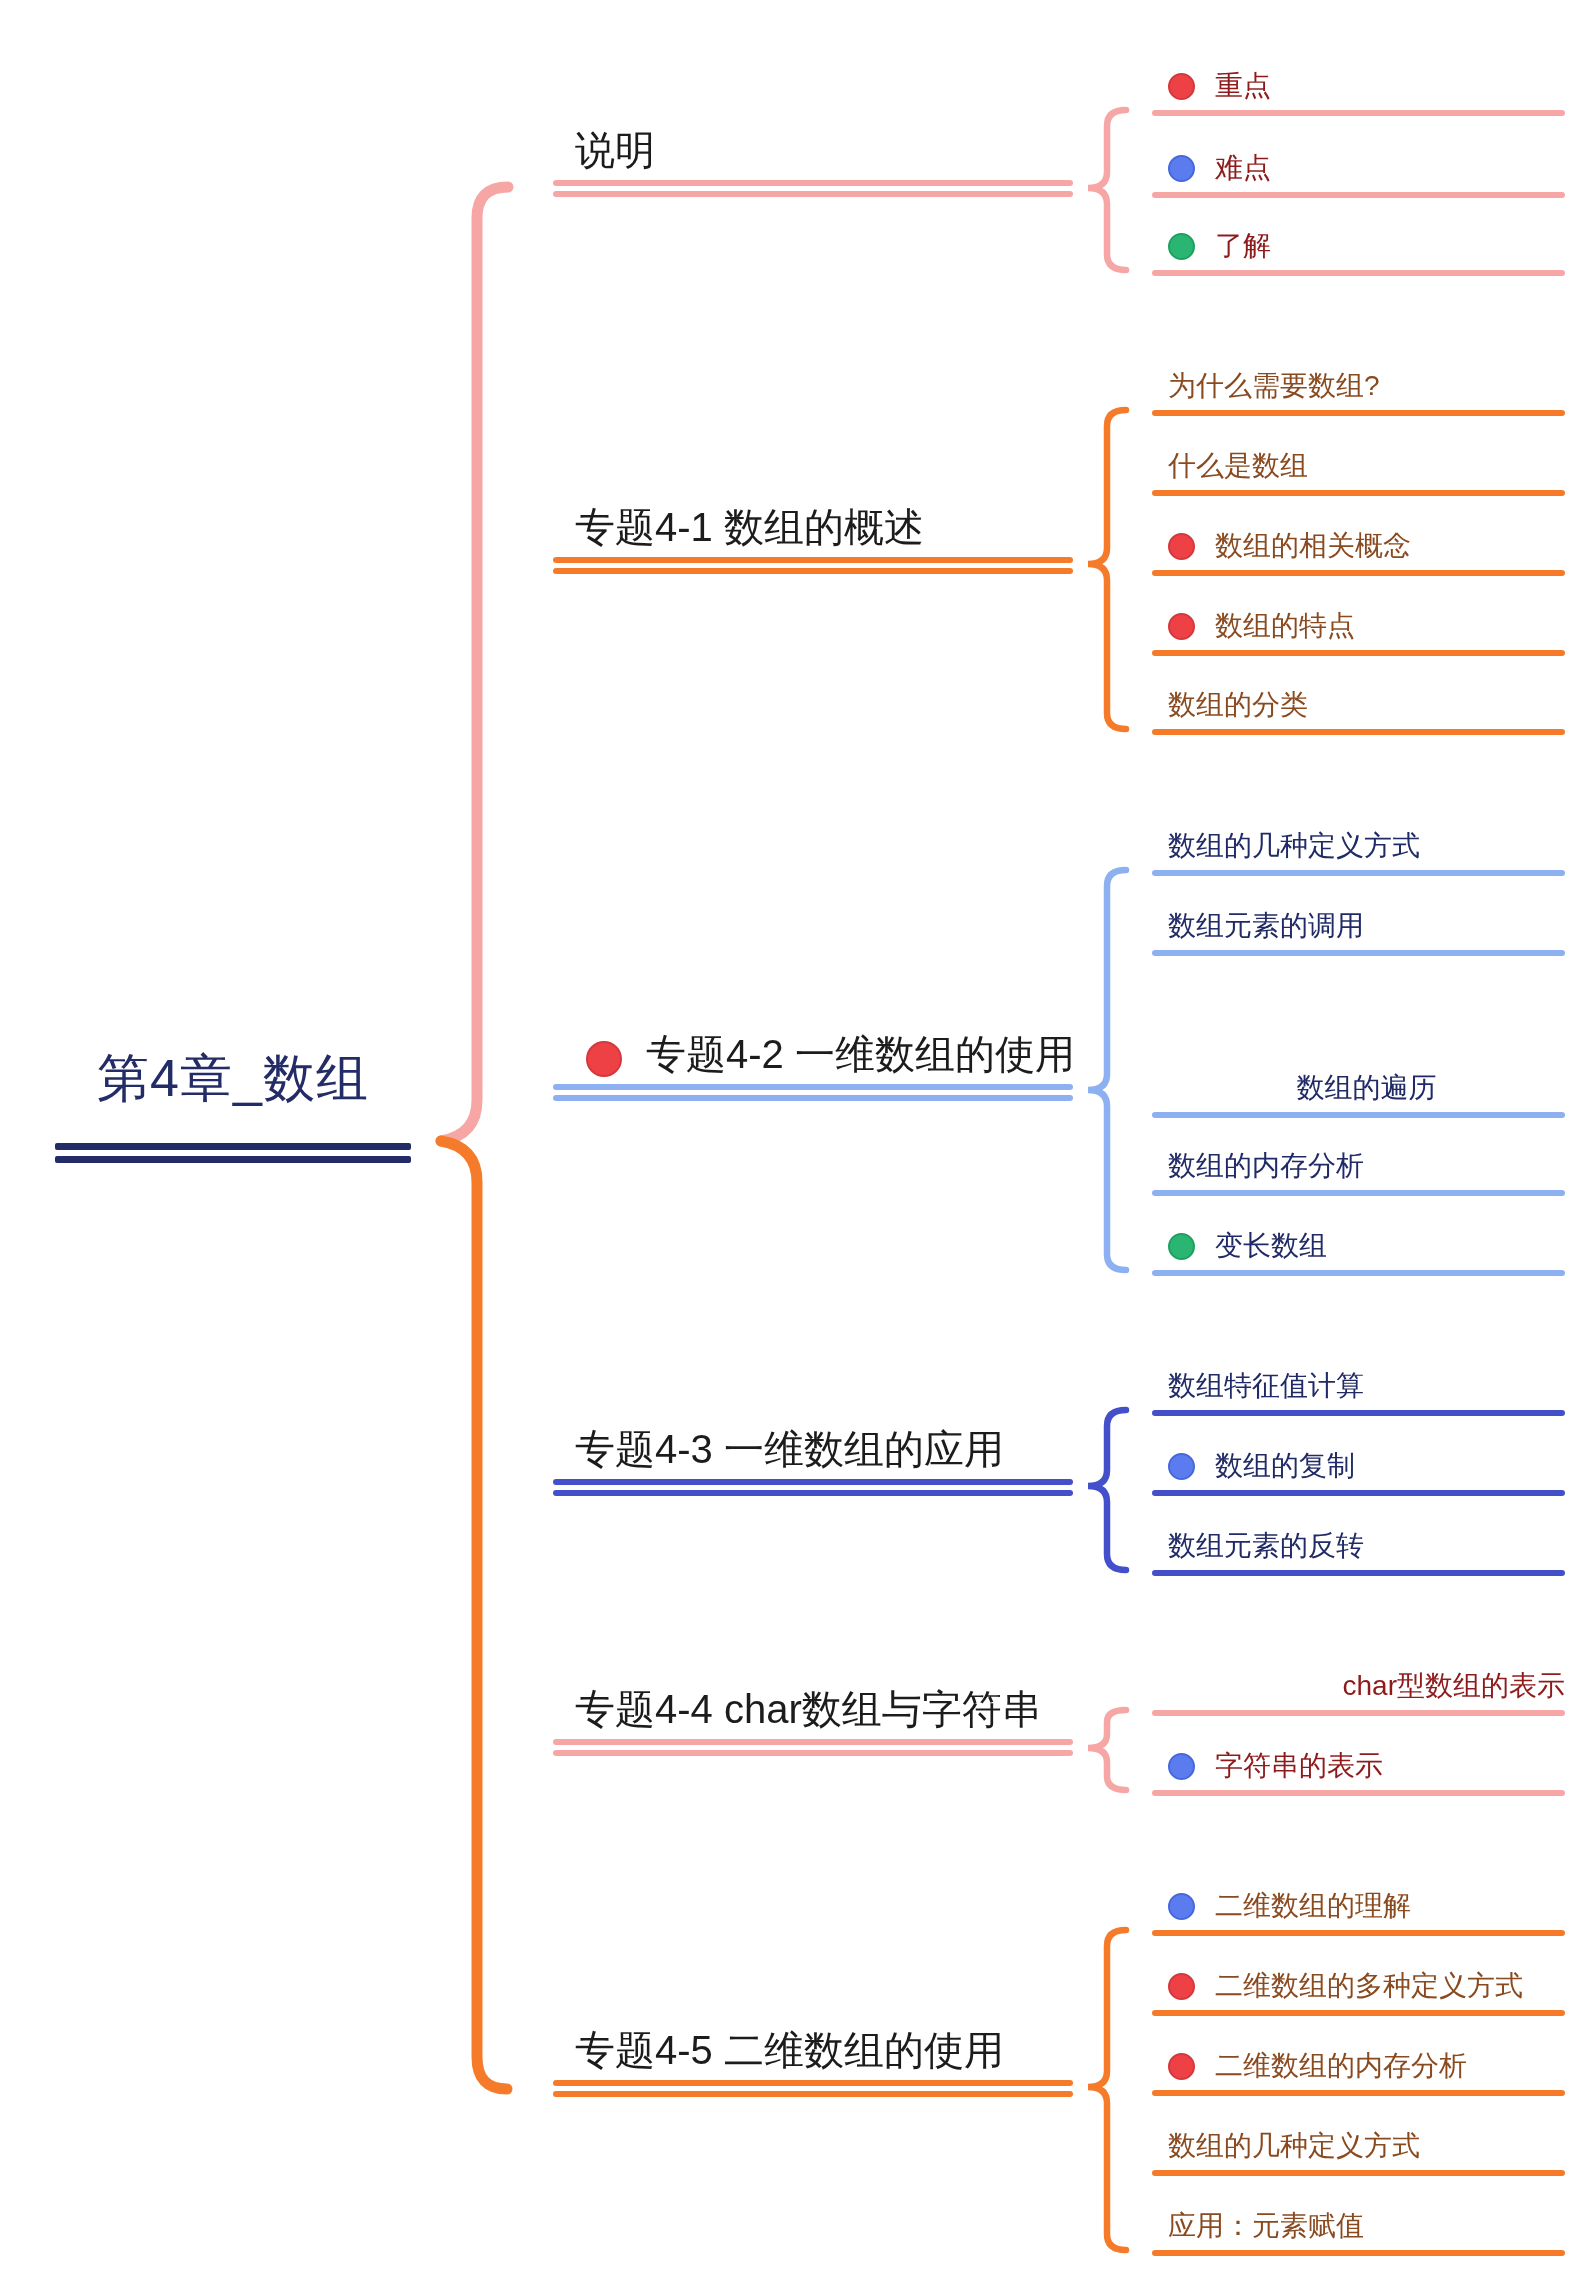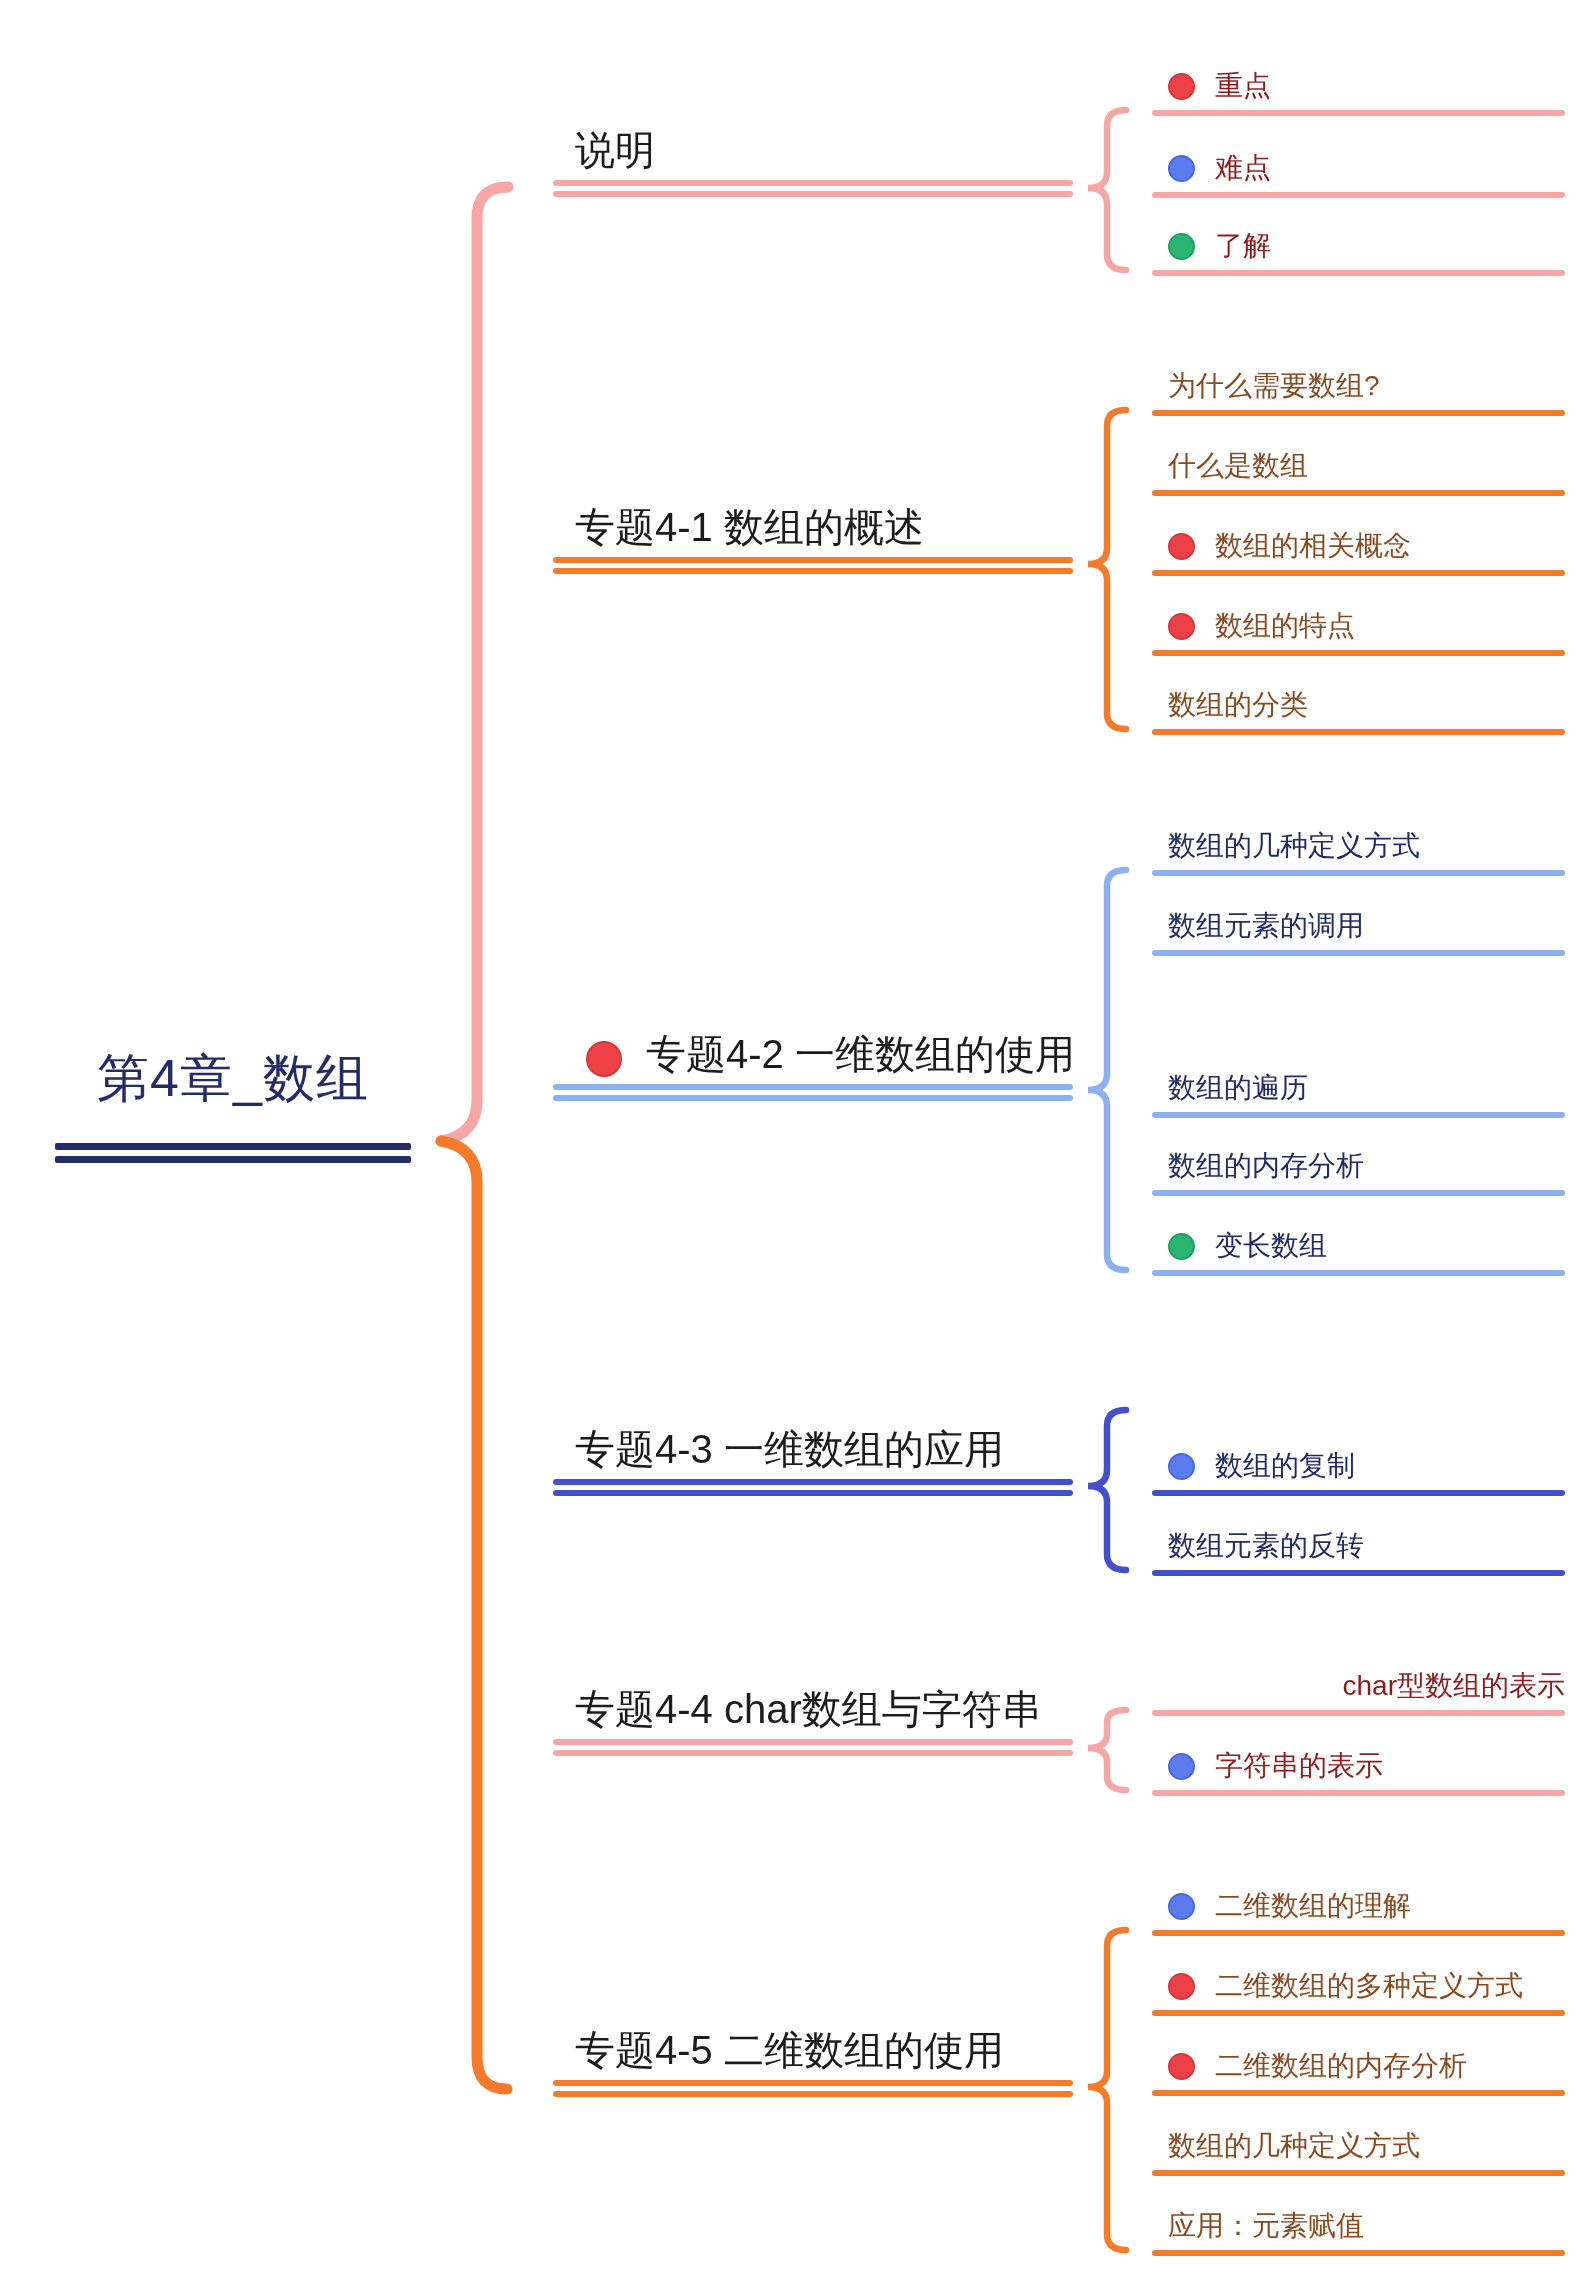--- a/index.html
+++ b/index.html
@@ -129,38 +129,42 @@
     <div class="dline"></div>
   </div>
   <div class="row" style="--c:#8cb0f0;--tc:#202a66;top:820px;">
     <span class="lbl">数组的几种定义方式</span>
     <div class="uline"></div>
   </div>
   <div class="row" style="--c:#8cb0f0;--tc:#202a66;top:900px;">
     <span class="lbl">数组元素的调用</span>
     <div class="uline"></div>
   </div>
-  <div class="row" style="--c:#8cb0f0;--tc:#202a66;top:1062px;">
+  <div class="row" style="--c:#8cb0f0;--tc:#202a66;top:1062px;justify-content:center;">
     <span class="lbl">数组的遍历</span>
     <div class="uline"></div>
   </div>
   <div class="row" style="--c:#8cb0f0;--tc:#202a66;top:1140px;">
     <span class="lbl">数组的内存分析</span>
     <div class="uline"></div>
   </div>
   <div class="row" style="--c:#8cb0f0;--tc:#202a66;top:1220px;align-items:flex-end;">
     <span class="dot green"></span>
     <span class="lbl">变长数组</span>
     <div class="uline"></div>
   </div>
 
   <div class="topic" style="--c:#4450cb;top:1412px;">
     <span class="lbl">专题4-3 一维数组的应用</span>
     <div class="dline"></div>
   </div>
+  <div class="row" style="--c:#4450cb;--tc:#202a66;top:1360px;">
+    <span class="lbl">数组特征值计算</span>
+    <div class="uline"></div>
+  </div>
   <div class="row" style="--c:#4450cb;--tc:#202a66;top:1440px;">
     <span class="dot blue"></span>
     <span class="lbl">数组的复制</span>
     <div class="uline"></div>
   </div>
   <div class="row" style="--c:#4450cb;--tc:#202a66;top:1520px;">
     <span class="lbl">数组元素的反转</span>
     <div class="uline"></div>
   </div>
 

